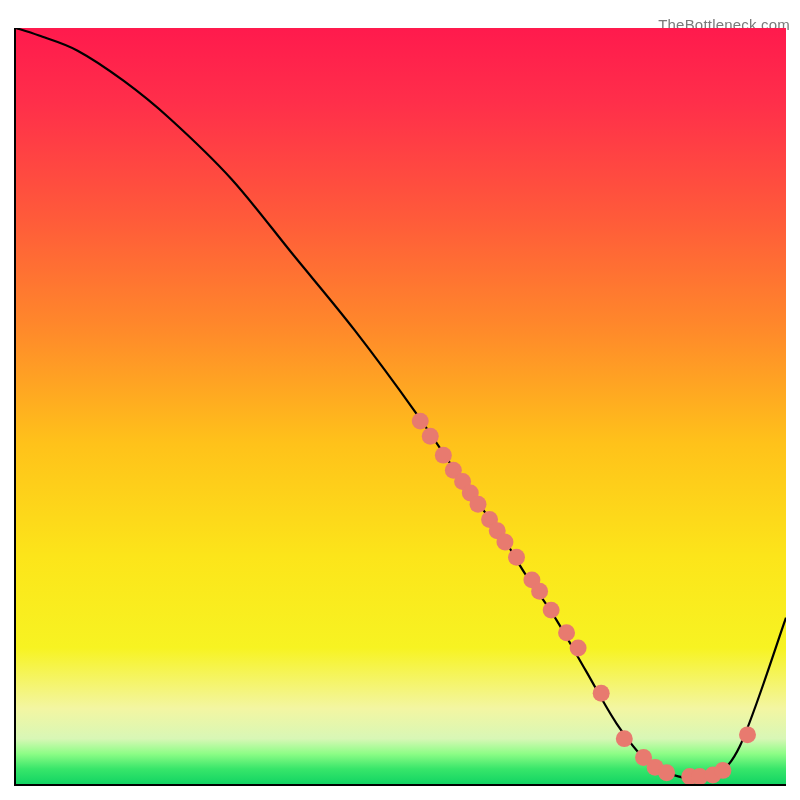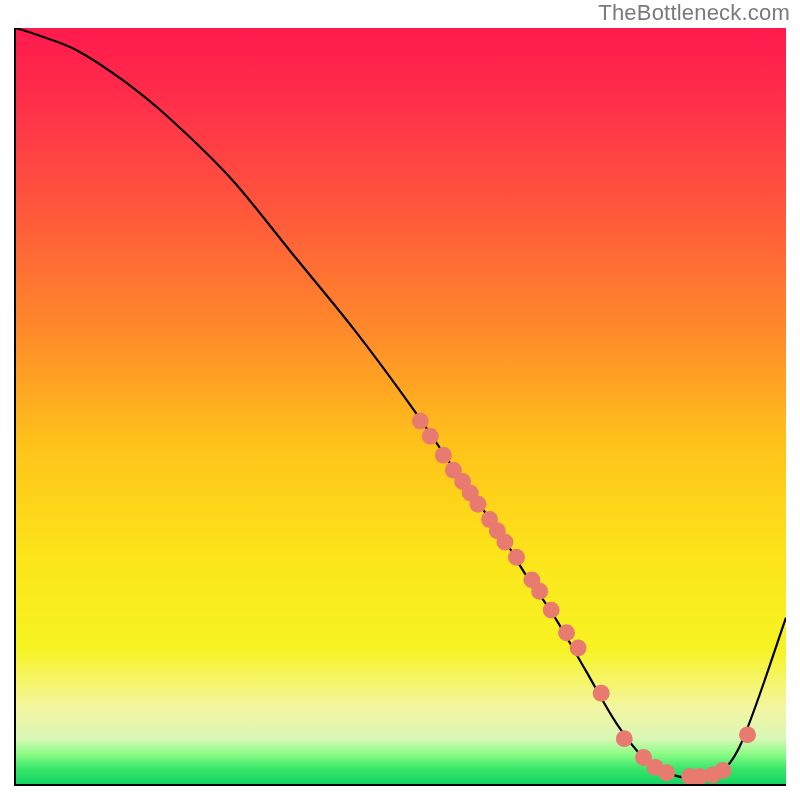--- a/index.html
+++ b/index.html
@@ -11,24 +11,24 @@
     background: #ffffff;
     font-family: Arial, Helvetica, sans-serif;
   }
   .stage {
     position: relative;
     width: 800px;
     height: 800px;
   }
   .watermark {
     position: absolute;
-    top: 0;
+    top: 16px;
     right: 10px;
     color: #7a7a7a;
-    font-size: 22px;
+    font-size: 15px;
     font-weight: 500;
     letter-spacing: 0.2px;
     user-select: none;
   }
   .plot {
     position: absolute;
     left: 14px;
     top: 28px;
     width: 772px;
     height: 758px;

